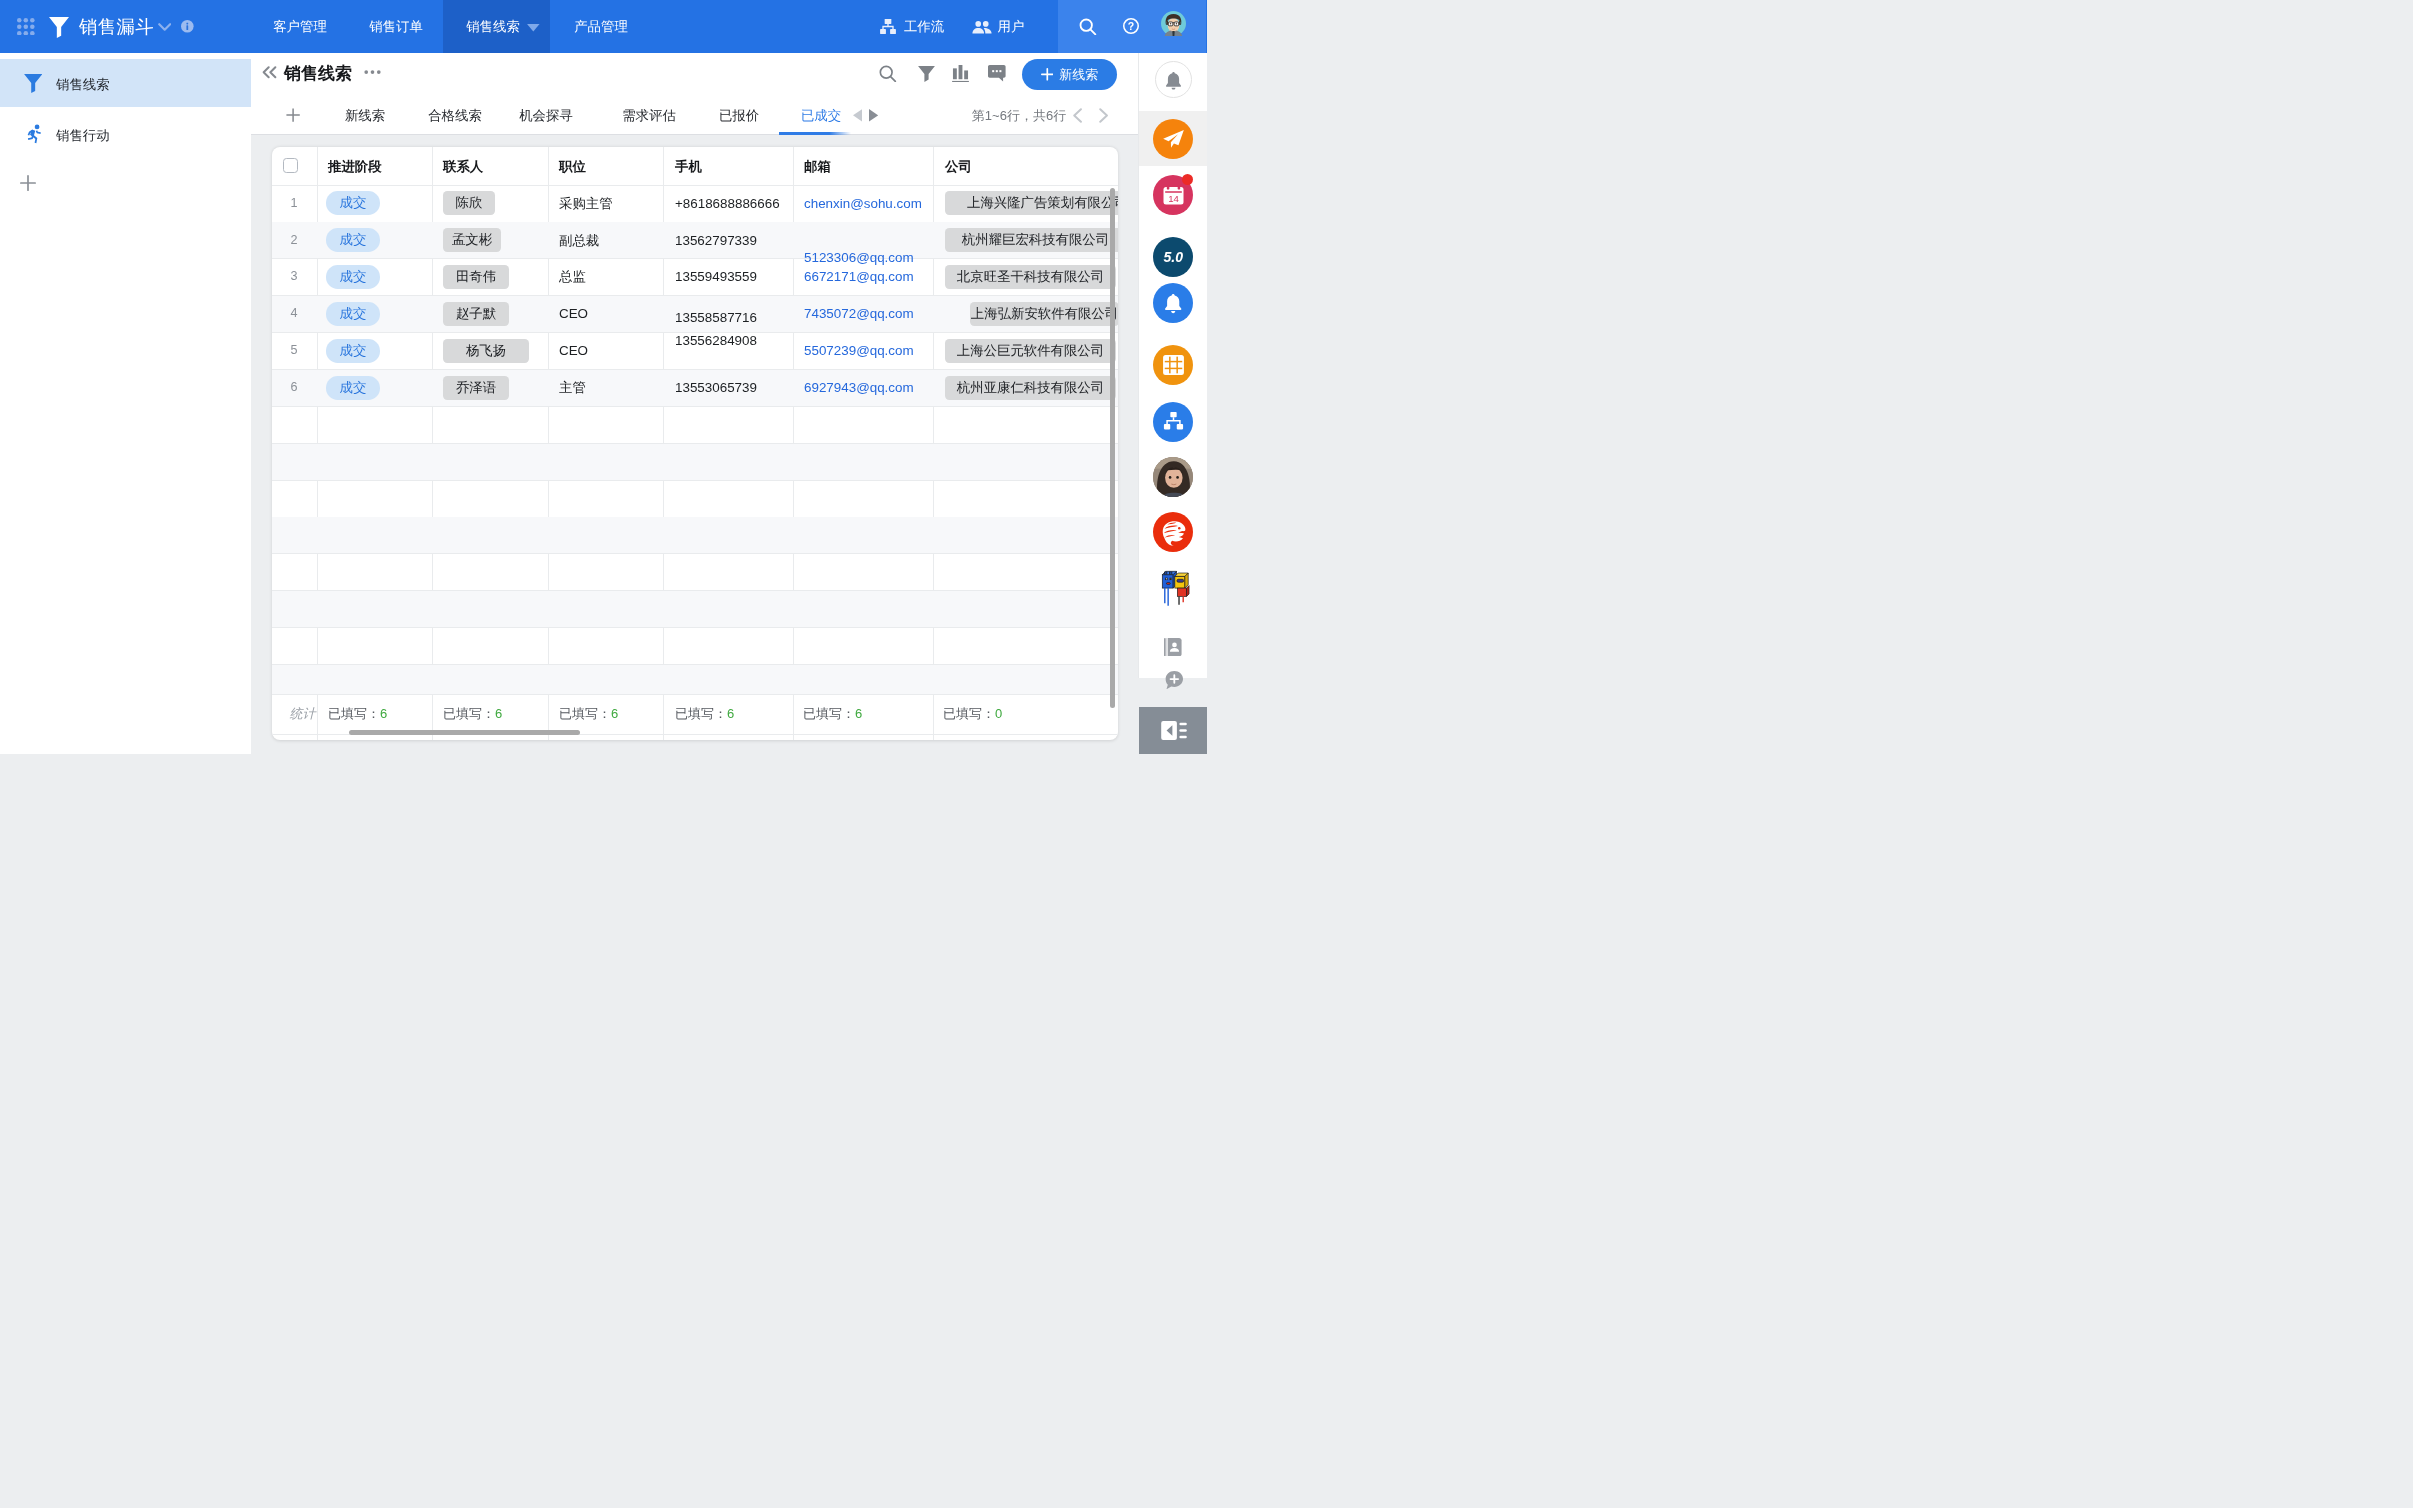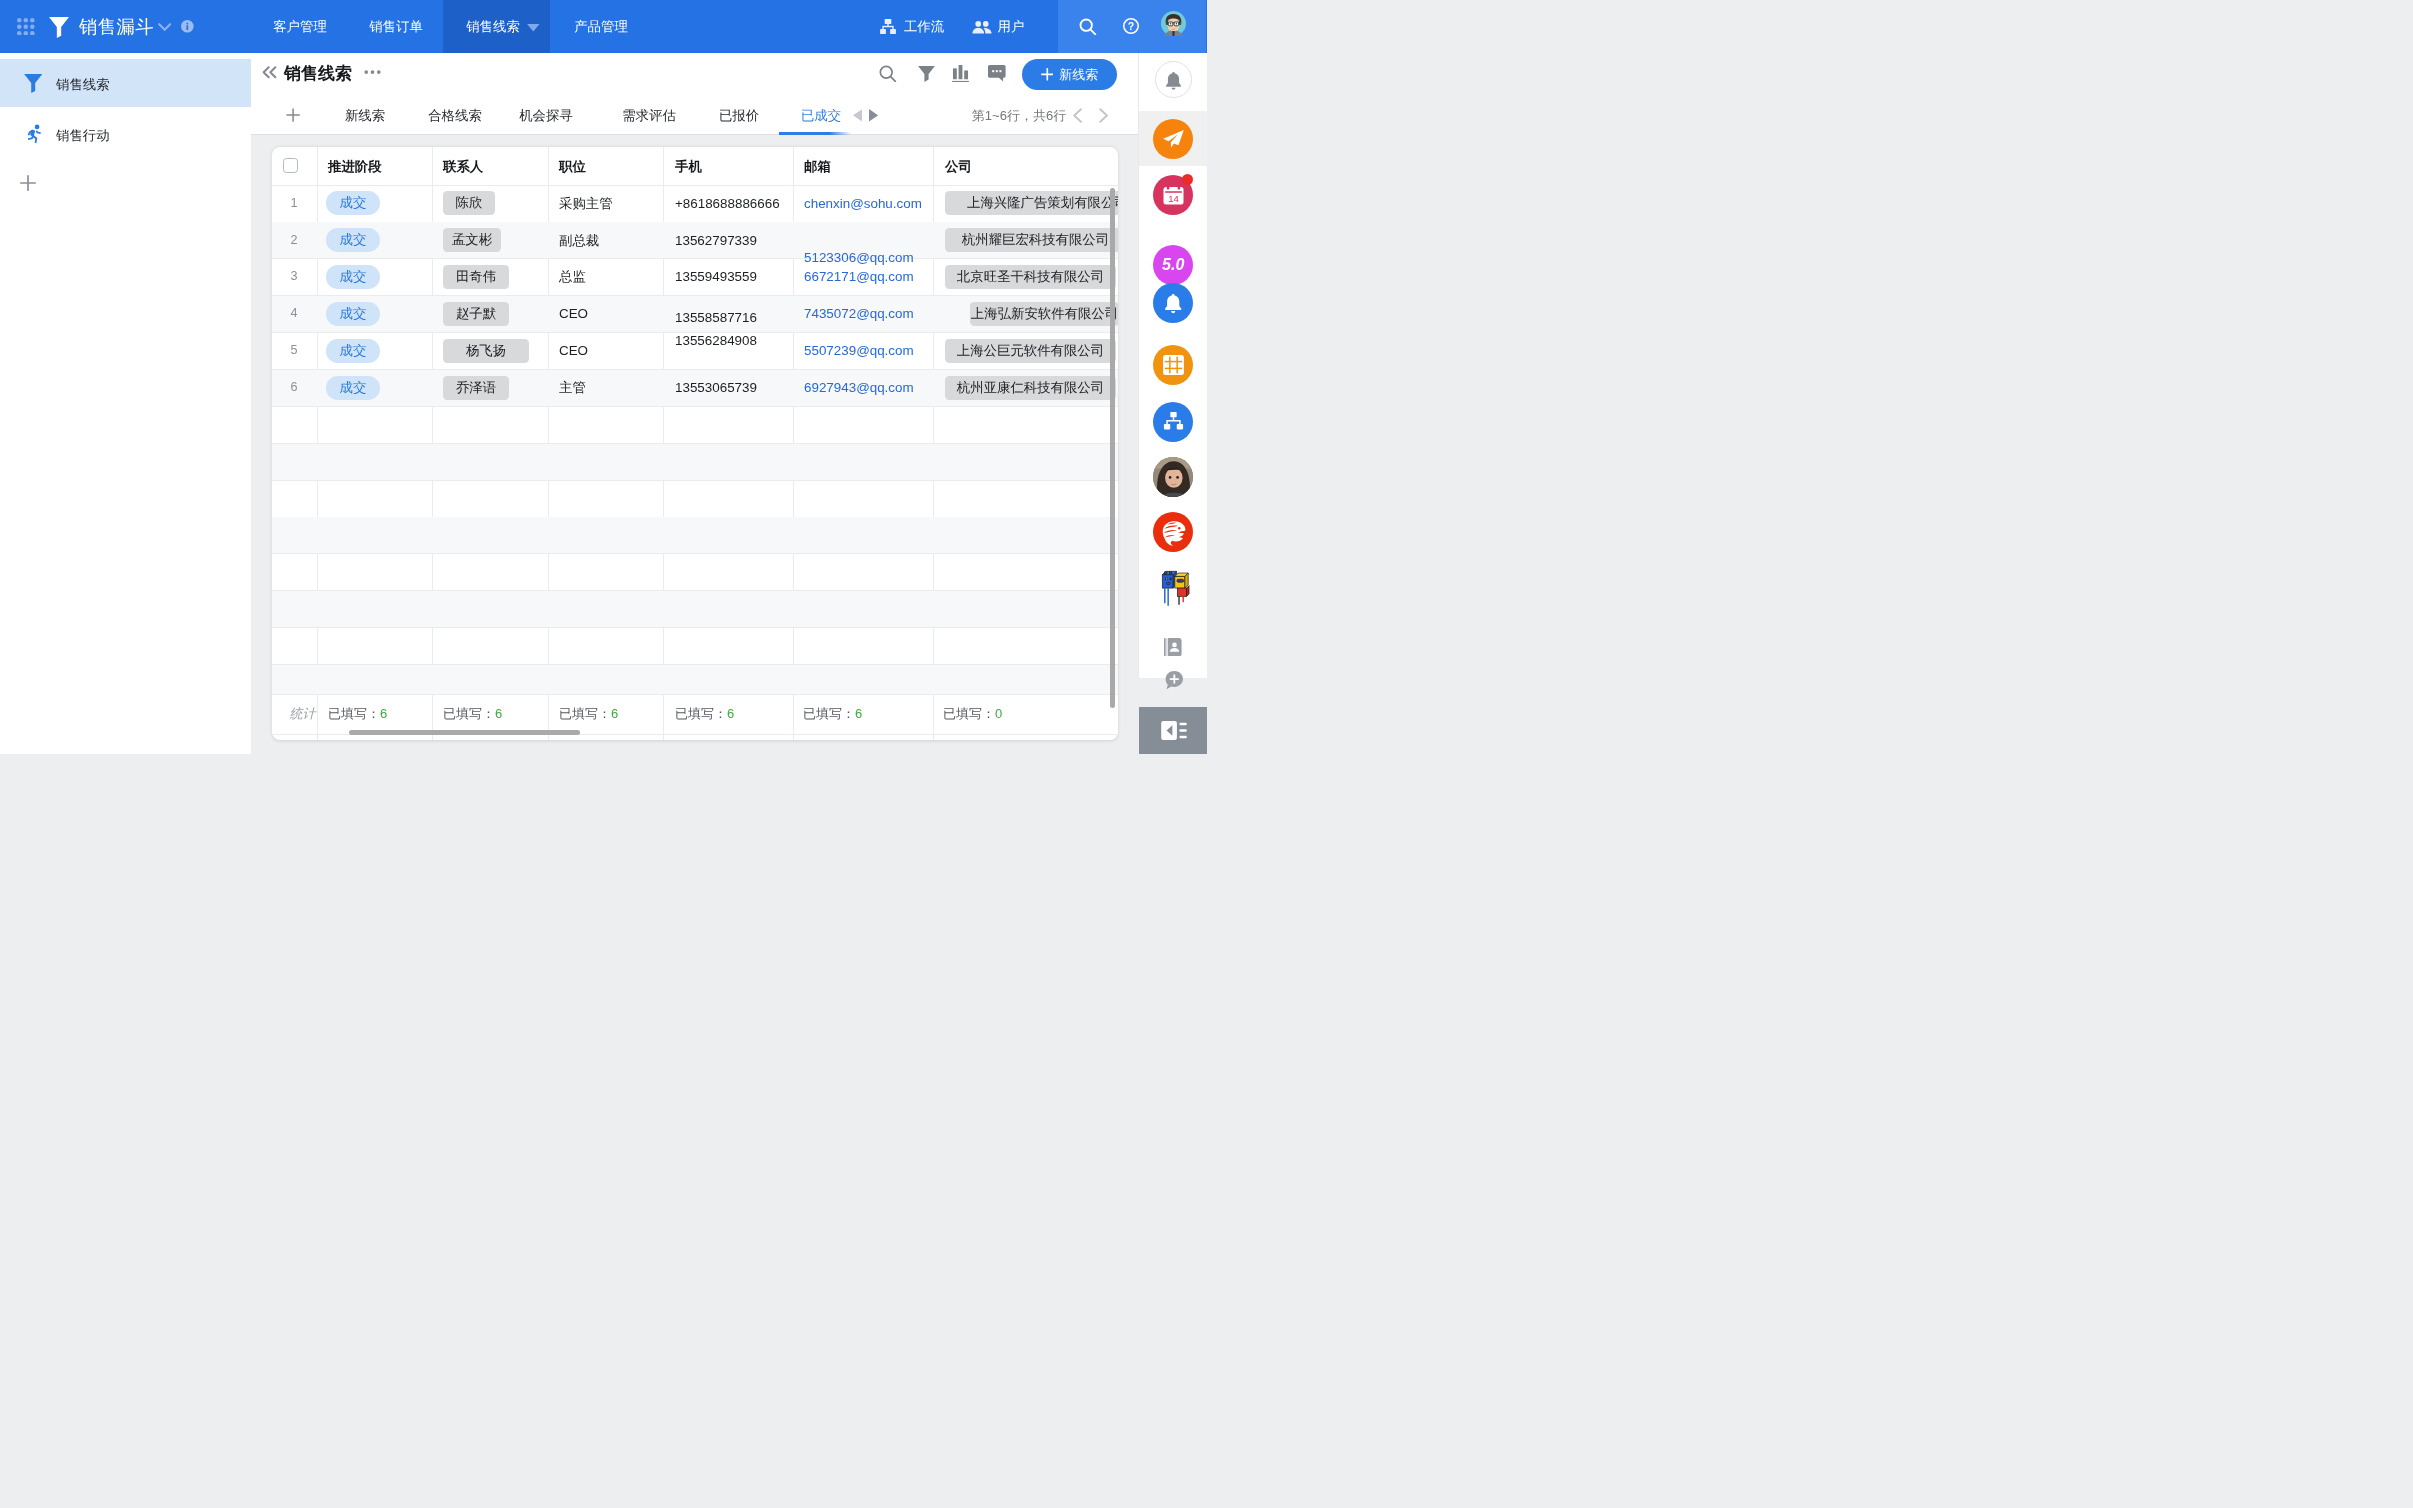--- a/index.html
+++ b/index.html
@@ -311,21 +311,21 @@
   </svg>
   <div class="circ" style="top:122px;background:#d6345f"></div>
   <svg class="abs" style="left:24px;top:132px" width="21" height="20" viewBox="0 0 25 24">
     <rect x="0.5" y="2.5" width="24" height="21" rx="3" fill="#fff"></rect>
     <rect x="4.5" y="0" width="3" height="5.5" rx="1.4" fill="#d6345f"></rect>
     <rect x="17.5" y="0" width="3" height="5.5" rx="1.4" fill="#d6345f"></rect>
     <rect x="2.5" y="7.5" width="20" height="1.8" fill="#d6345f"></rect>
     <text x="12.5" y="20.5" font-size="11.5" fill="#d6345f" text-anchor="middle" font-family="Liberation Sans">14</text>
   </svg>
   <div class="abs" style="left:43px;top:121px;width:11px;height:11px;border-radius:50%;background:#ec2b26"></div>
-  <div class="circ" style="top:192px;background:#d946ef;color:#fff;text-align:center;line-height:40px;font-size:16px;font-weight:700;font-style:italic">5.0</div>
+  <div class="circ" style="top:184px;background:#0c4a6e;color:#fff;text-align:center;line-height:40px;font-size:14px;font-weight:700;font-style:italic">5.0</div>
   <div class="circ" style="top:230px;background:#2a7de8"></div>
   <svg class="abs" style="left:25px;top:241px" width="18.4" height="20" viewBox="0 0 22 24">
     <path fill="#fff" d="M11 0 C12 0 12.8 0.8 12.8 1.8 C16.1 2.6 18.3 5.4 18.3 8.8 V14.5 L20.6 17.5 C21.1 18.2 20.6 19.2 19.8 19.2 H2.2 C1.4 19.2 0.9 18.2 1.4 17.5 L3.7 14.5 V8.8 C3.7 5.4 5.9 2.6 9.2 1.8 C9.2 0.8 10 0 11 0 Z"></path>
     <path fill="#fff" d="M8.5 20.5 H13.5 C13.5 22 12.4 23 11 23 C9.6 23 8.5 22 8.5 20.5 Z"></path>
   </svg>
   <div class="circ" style="top:292px;background:#f0930e"></div>
   <svg class="abs" style="left:24px;top:302px" width="21" height="20" viewBox="0 0 25 24">
     <rect x="0" y="0" width="25" height="24" rx="3" fill="#fff"></rect>
     <g fill="#f0930e">
         <rect x="7.2" y="2" width="1.8" height="20"></rect>

